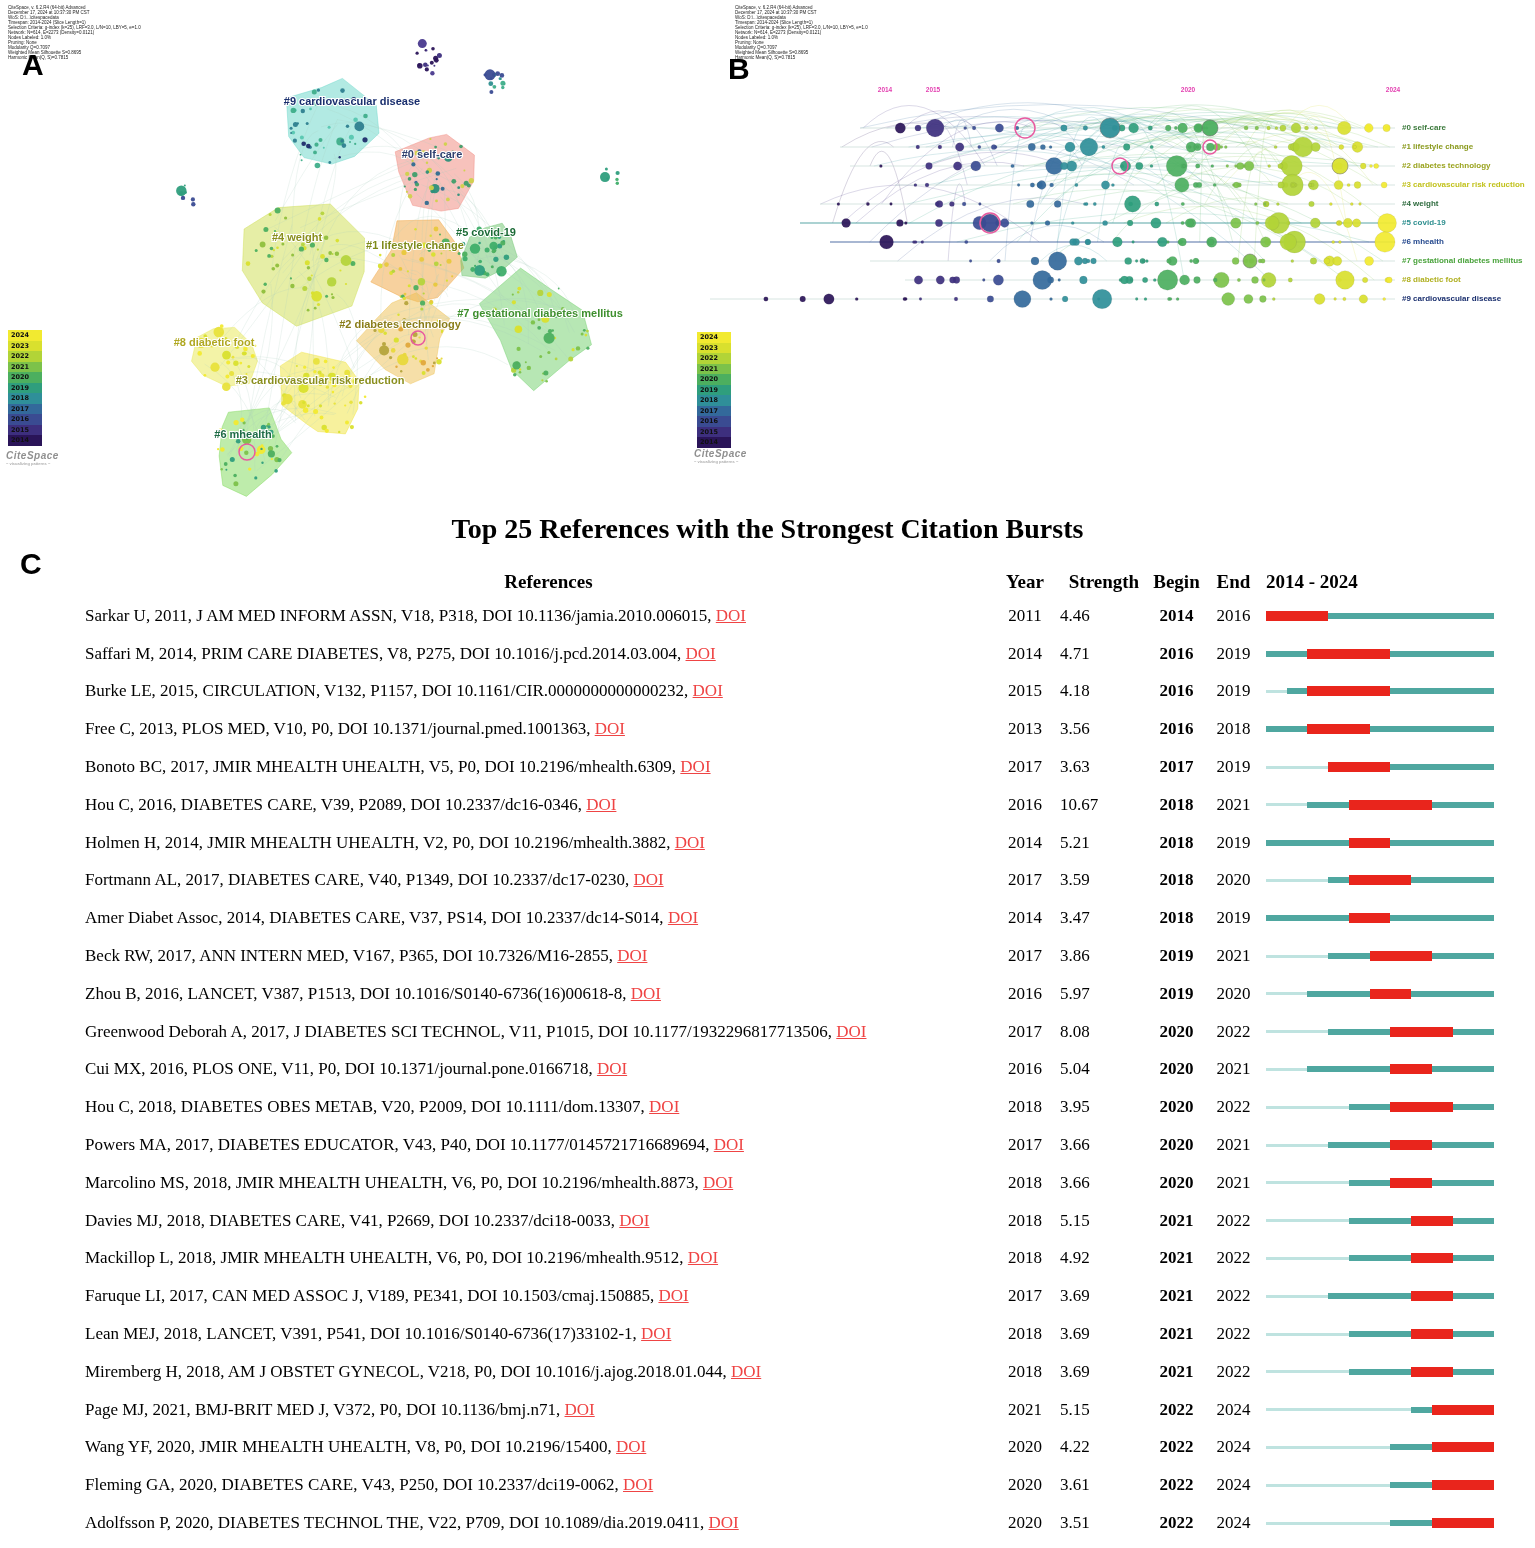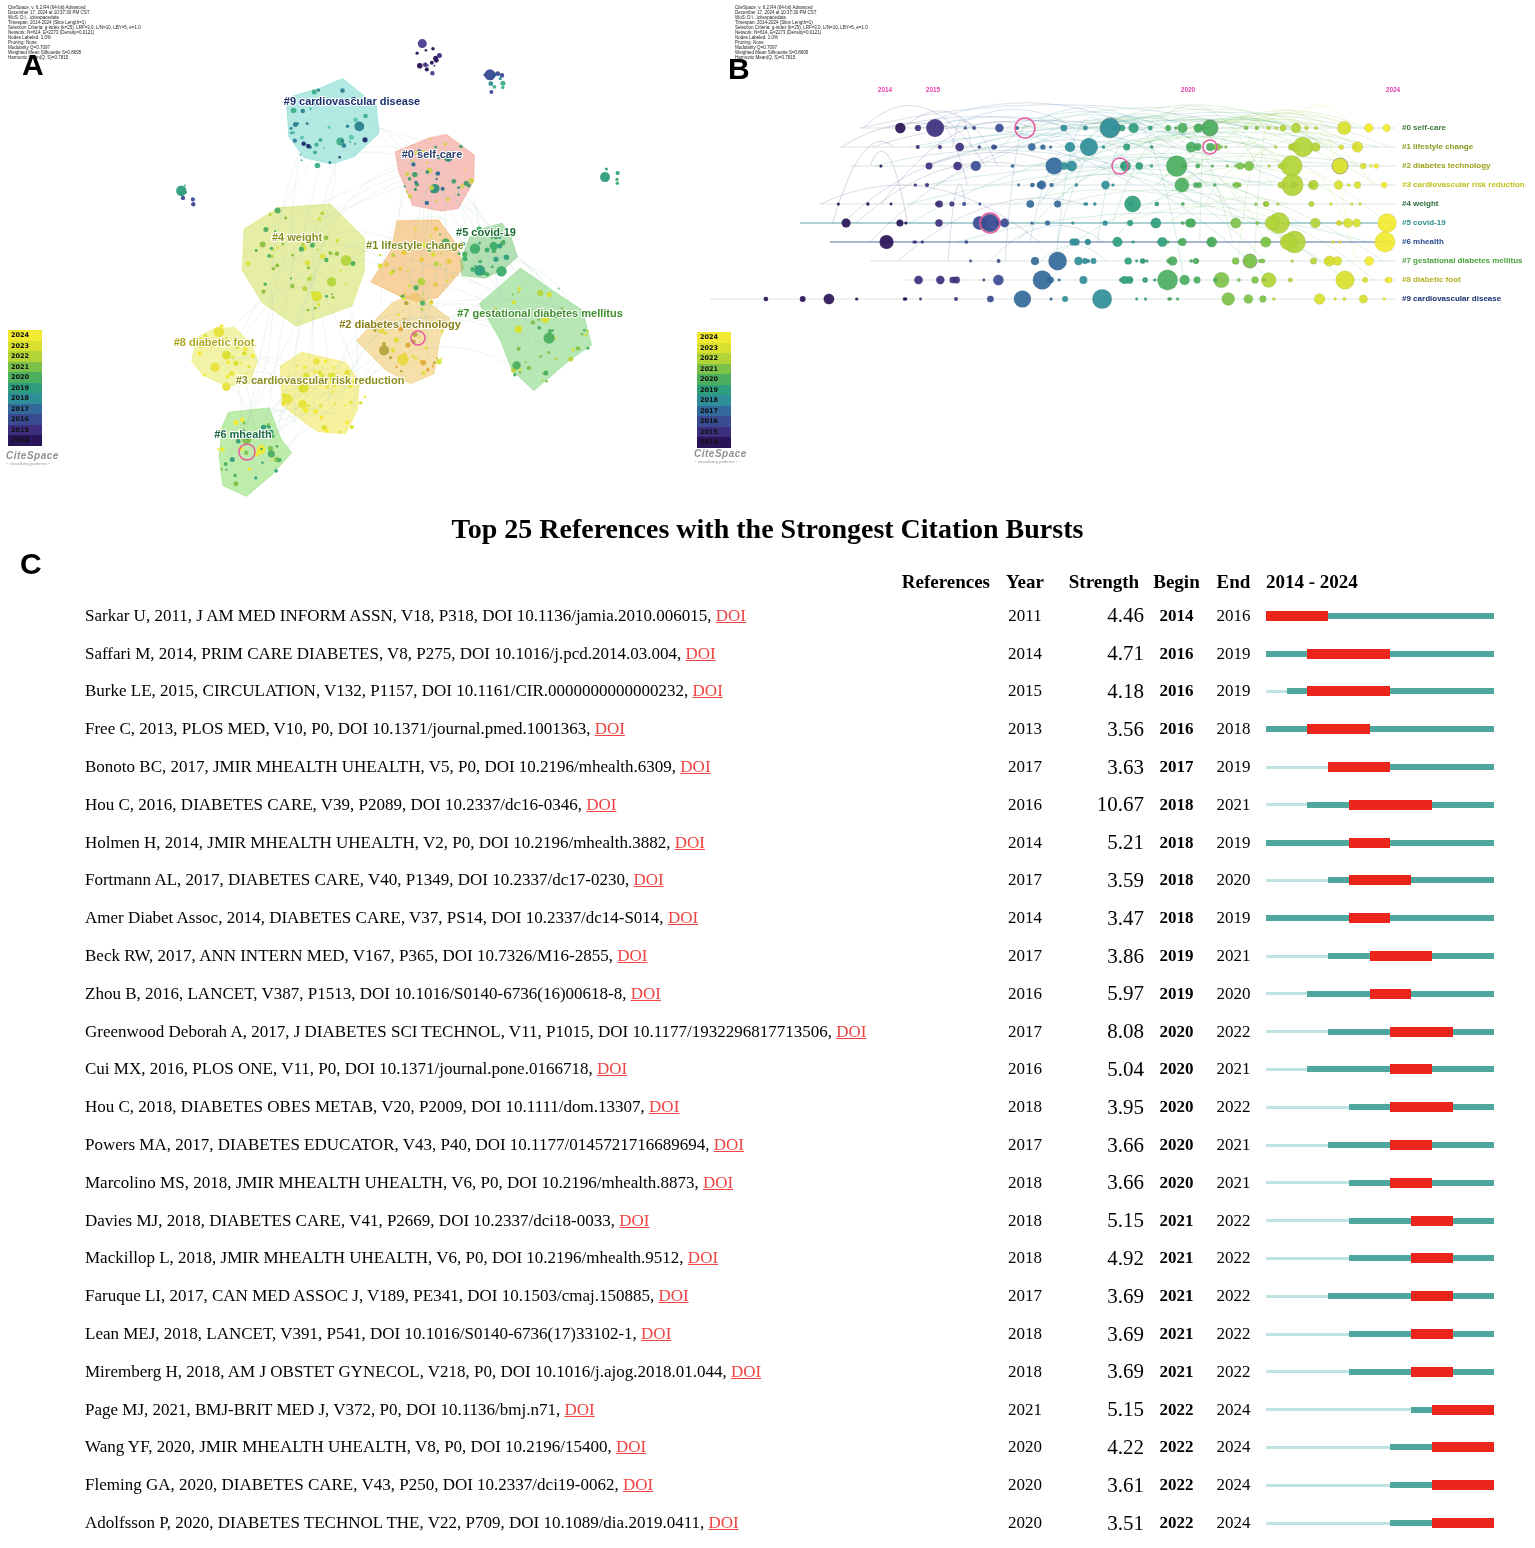--- a/index.html
+++ b/index.html
@@ -19,23 +19,23 @@
   .b-label{position:absolute;font-size:8px;font-weight:bold;white-space:nowrap;z-index:5}
   .tickyear{position:absolute;font-size:6.5px;font-weight:bold;color:#e33fb0;transform:translateX(-50%);z-index:5}
   
   #panelC{left:0;top:505px;width:1535px;height:1043px;font-family:"Liberation Serif",serif}
   .c-title{text-align:center;font-size:28px;font-weight:bold;padding-top:8px;font-family:"Liberation Serif",serif}
   .tbl{position:absolute;left:0;top:62px;width:1535px}
   .row{display:grid;grid-template-columns:990px 70px 88px 57px 57px 273px;height:37.8px;align-items:center}
   .row.hdr{height:30px}
   .hdr > div{font-weight:bold;font-size:19px}
   .cell-ref{padding-left:85px;font-size:17px;white-space:nowrap;overflow:hidden}
-  .hdr .cell-ref{text-align:right;padding-left:107px}
+  .hdr .cell-ref{text-align:center;padding-left:107px}
   .cell-year{text-align:center;font-size:17px}
-  .cell-str{text-align:right;padding-right:4px;font-size:21px}
+  .cell-str{padding-right:4px;font-size:17px}
   .hdr .cell-str{text-align:center;padding-right:0}
   .cell-begin{text-align:center;font-weight:bold;font-size:17px}
   .cell-end{text-align:center;font-size:17px}
   .cell-bar{padding-left:4px}
   .hdr .cell-bar{text-align:left;width:232px}
   .bar{display:flex;align-items:center;width:228px;height:14px}
   .bar .seg{flex:1}
   .seg.pre{height:3px;background:#bfe3e0}
   .seg.active{height:6px;background:#4fa7a0}
   .seg.burst{height:10px;background:#e9251c}

